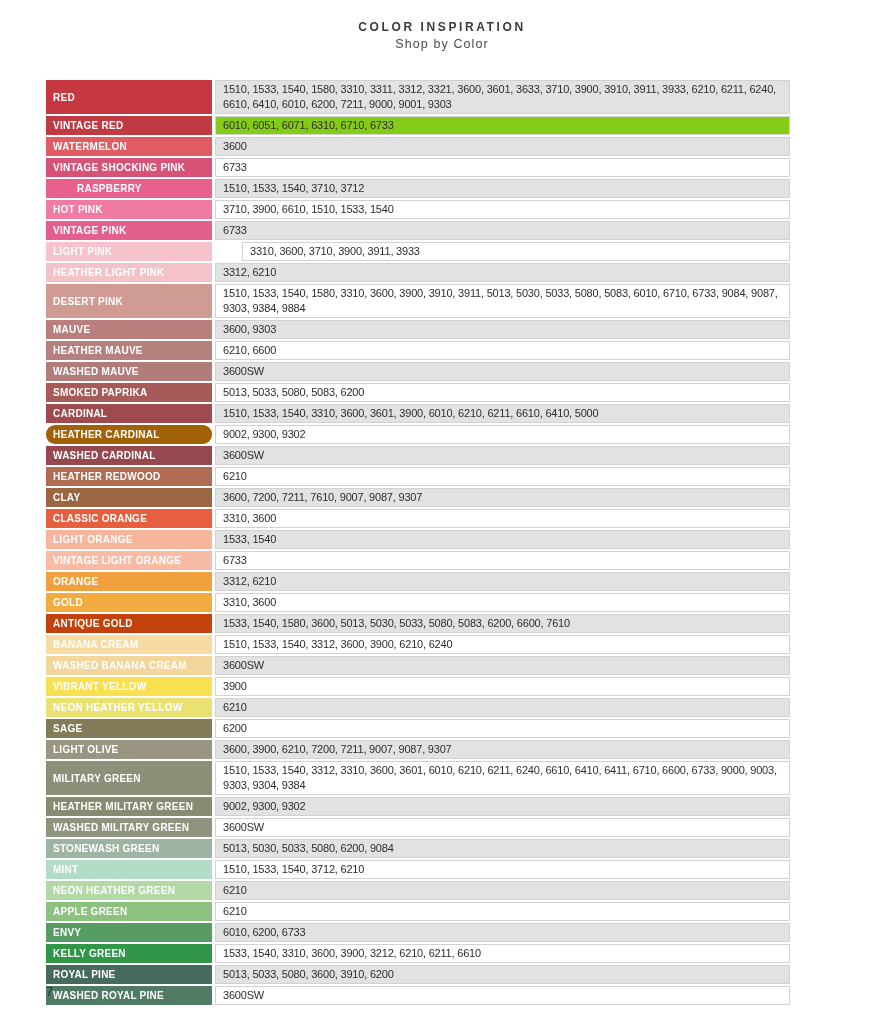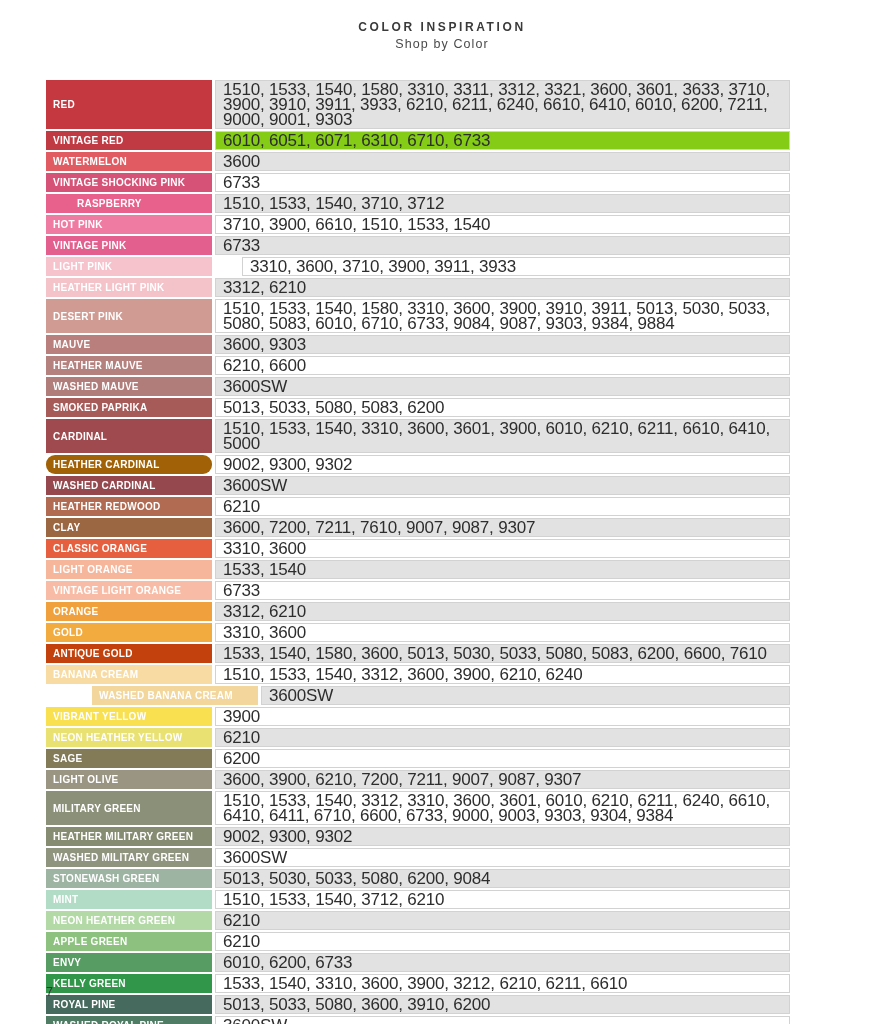--- a/index.html
+++ b/index.html
@@ -26,21 +26,21 @@
   }
   .swatch-label {
     color: #ffffff; font-weight: bold; font-size: 10px;
     letter-spacing: 0.25px; line-height: 11px; white-space: nowrap;
   }
   .values {
     flex: 1; box-sizing: border-box;
     border: 1px solid #d2d2d2;
     display: flex; align-items: center;
     padding: 1px 7px;
-    font-size: 17px; letter-spacing: -0.2px; color: #2d2d2d; line-height: 15px;
+    font-size: 11px; letter-spacing: -0.2px; color: #2d2d2d; line-height: 15px;
   }
   .pageno { position: absolute; left: 46px; top: 985px; font-size: 12.5px; color: #333333; }
 </style>
 </head>
 <body>
 
 <div class="header">
   <h1 class="title">COLOR INSPIRATION</h1>
   <div class="subtitle">Shop by Color</div>
 </div>
@@ -222,21 +222,21 @@
   </div>
 
   <div class="row">
     <div class="swatch" style="background: rgb(247, 219, 162);">
       <span class="swatch-label" style="color: rgb(255, 255, 255);">BANANA CREAM</span>
     </div>
     <div class="values" style="background: rgb(255, 255, 255); border-color: rgb(210, 210, 210);">1510, 1533, 1540, 3312, 3600, 3900, 6210, 6240</div>
   </div>
 
   <div class="row">
-    <div class="swatch" style="background: rgb(242, 214, 156); margin-left: 46px;">
+    <div class="swatch" style="background: rgb(242, 214, 156);">
       <span class="swatch-label" style="color: rgb(255, 255, 255);">WASHED BANANA CREAM</span>
     </div>
     <div class="values" style="background: rgb(226, 226, 226); border-color: rgb(210, 210, 210);">3600SW</div>
   </div>
 
   <div class="row">
     <div class="swatch" style="background: rgb(248, 224, 80);">
       <span class="swatch-label" style="color: rgb(255, 255, 255);">VIBRANT YELLOW</span>
     </div>
     <div class="values" style="background: rgb(255, 255, 255); border-color: rgb(210, 210, 210);">3900</div>

